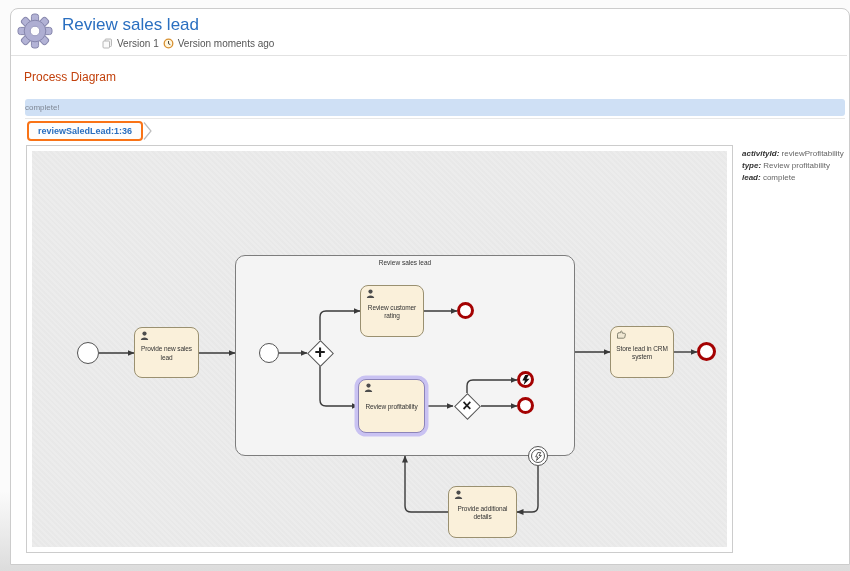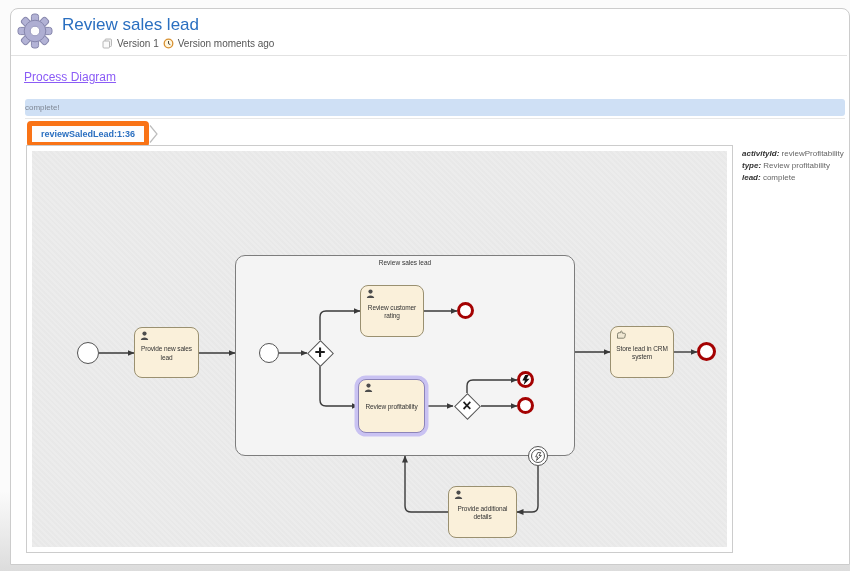--- a/index.html
+++ b/index.html
@@ -11,31 +11,31 @@
   .abs{position:absolute;}
   .panel{
     left:10px;top:8px;width:838px;height:555px;
     background:#ffffff;border:1px solid #cccccc;
     border-radius:8px 8px 0 0;
   }
   
   .page-title{left:62px;top:15px;font-size:17px;color:#2a6fc0;}
   .meta-row{left:62px;top:38px;display:flex;gap:4px;font-size:10px;color:#555;margin-left:40px;}
   .header-divider{left:11px;top:55px;width:836px;border-top:1px solid #e2e2e2;}
-  .section-title{left:24px;top:70px;font-size:12px;color:#8b5cf6;text-decoration:underline;}
+  .section-title{left:24px;top:70px;font-size:12px;color:#c2410c;}
   
   .progress-bar{
     left:25px;top:99px;width:820px;height:17px;background:#cfe0f5;border-radius:3px;
     display:flex;align-items:center;justify-content:flex-start;
     font-size:8px;color:#7f8794;
   }
   .tab-row-divider{left:25px;top:118px;width:820px;border-top:1px solid #e8e8e8;}
   .instance-tab{left:27px;top:121px;display:flex;align-items:center;}
   .instance-tab .tab-box{
-    border:5px solid #f97316;border-radius:4px;background:#fdfdfd;
+    border:2px solid #f97316;border-radius:4px;background:#fdfdfd;
     padding:3px 9px;font-size:9px;font-weight:bold;color:#2a6fc0;
   }
   
   .diagram-frame{
     left:26px;top:145px;width:707px;height:408px;box-sizing:border-box;
     border:1px solid #cccccc;background:#ffffff;padding:5px;
   }
   .diagram-canvas{
     position:relative;width:695px;height:396px;background:#ececec;
     background-image:repeating-linear-gradient(45deg,rgba(0,0,0,0.014) 0 2px,transparent 2px 4px);

